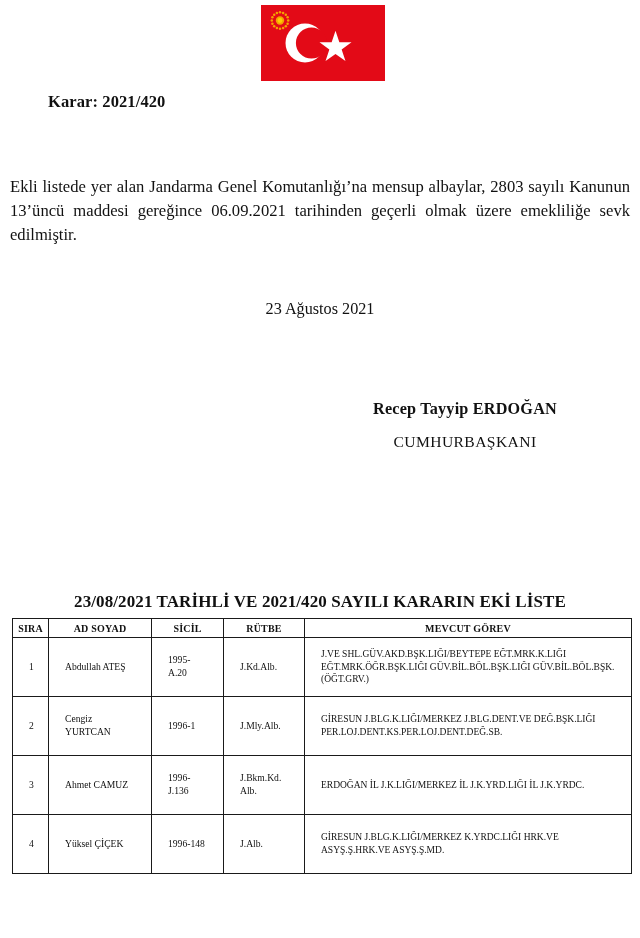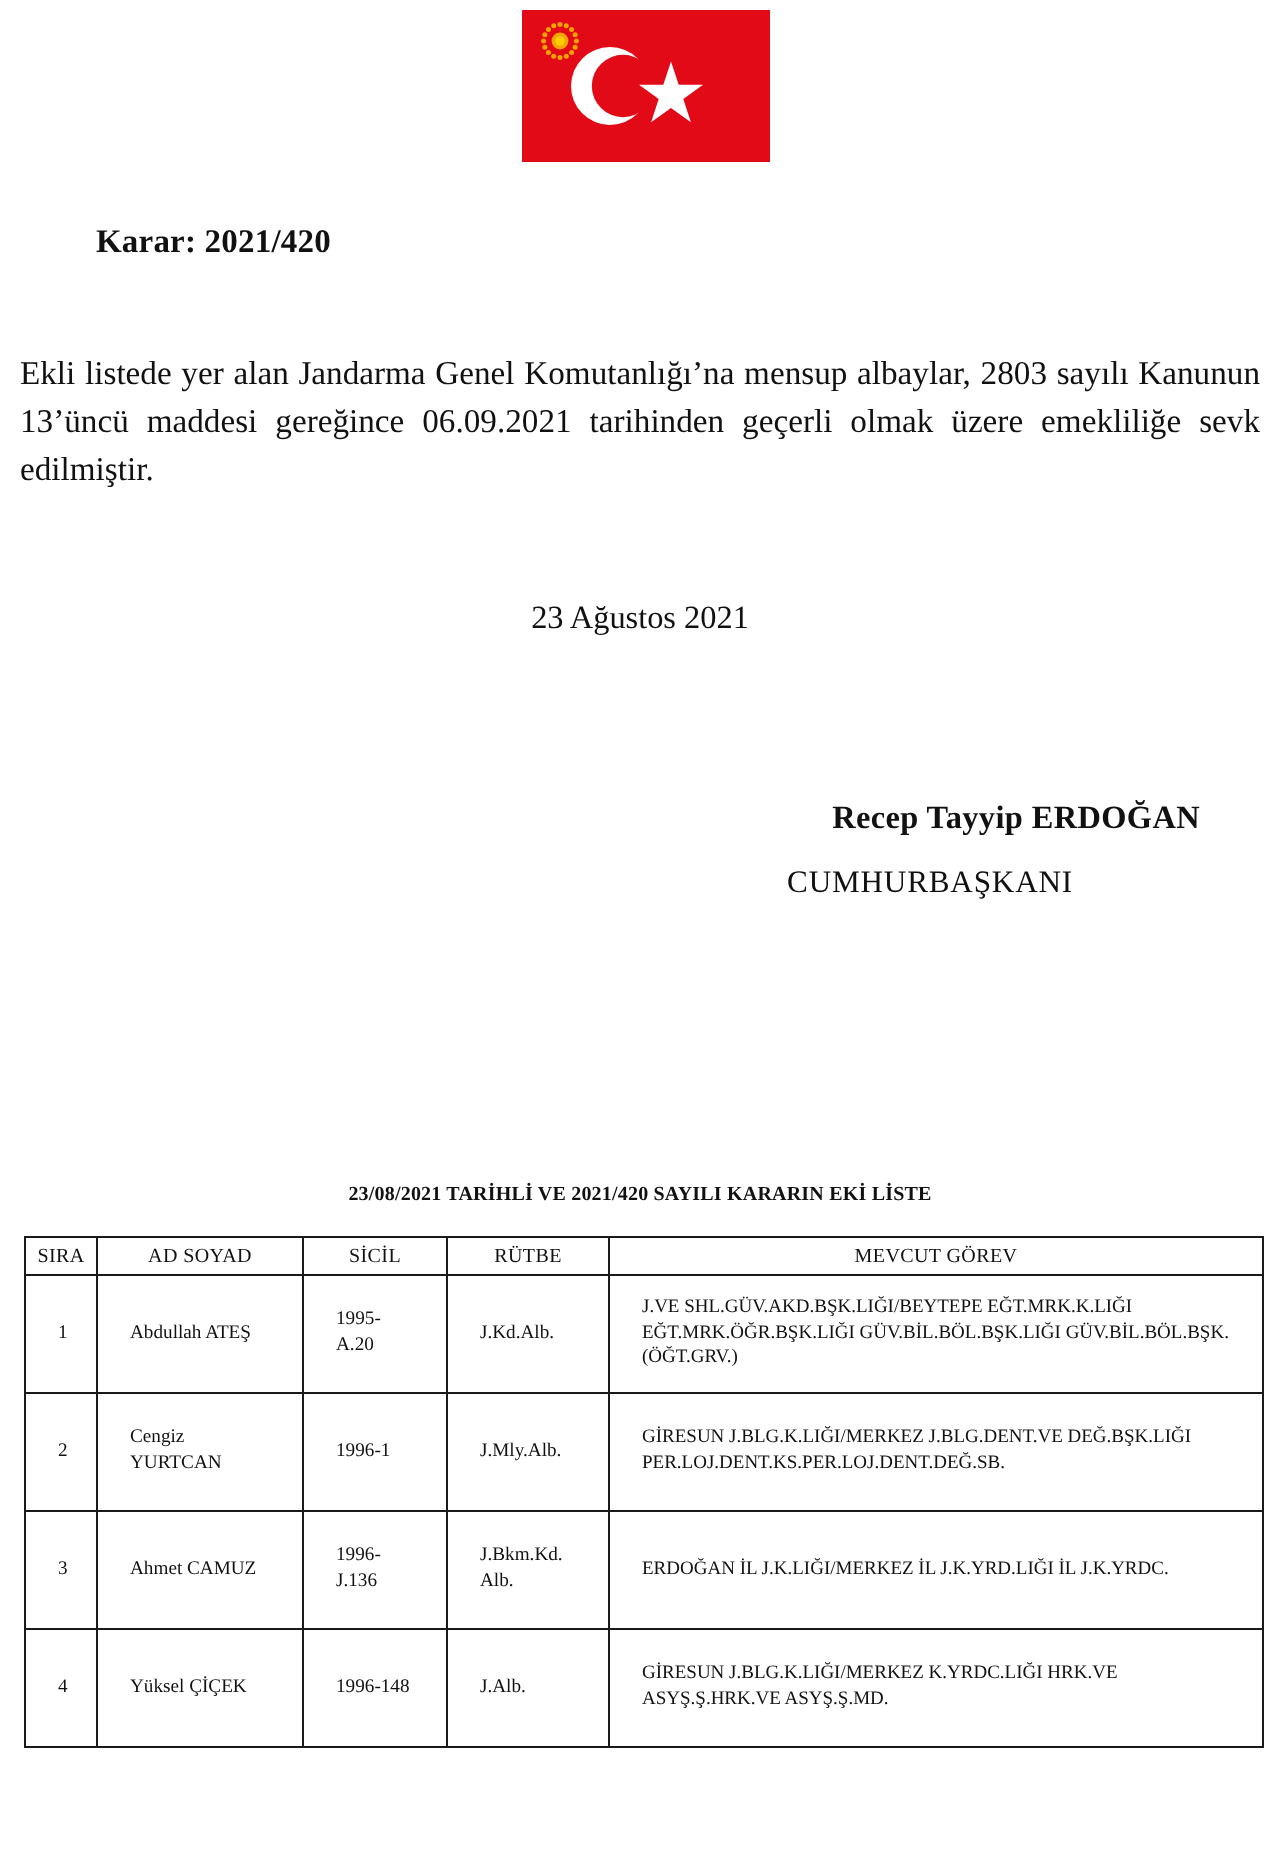--- a/index.html
+++ b/index.html
@@ -39,21 +39,21 @@
     line-height: 1.32;
     text-decoration: underline;
     text-underline-offset: 2px;
     letter-spacing: 0.1px;
     white-space: nowrap;
   }
   .decision-no {
     font-size: 16.5px;
     font-weight: bold;
     line-height: 1.32;
-    margin-top: 20px;
+    margin-top: 1px;
     letter-spacing: 0.1px;
     white-space: nowrap;
   }
 
   
   .body-par {
     position: absolute;
     left: 10px;
     top: 158px;
     width: 620px;
@@ -79,37 +79,36 @@
     left: 330px;
     top: 400px;
     width: 270px;
     text-align: center;
   }
   .sign-name {
     font-size: 16.2px;
     font-weight: bold;
     letter-spacing: 0.2px;
     white-space: nowrap;
-    text-align: right;
   }
   .sign-title {
     font-size: 15.6px;
     margin-top: 14px;
     letter-spacing: 0.4px;
     white-space: nowrap;
   }
 
   
   .annex-title {
     position: absolute;
     left: 0;
     top: 592px;
     width: 640px;
     text-align: center;
-    font-size: 10px;
+    font-size: 17px;
     font-weight: bold;
     letter-spacing: 0.1px;
   }
 
   
   .annex-table {
     position: absolute;
     left: 12px;
     top: 618px;
     width: 620px;
@@ -120,21 +119,21 @@
   .annex-table th,
   .annex-table td {
     border: 1px solid #1a1a1a;
     padding: 3px 16px;
     vertical-align: middle;
     word-wrap: break-word;
     overflow-wrap: break-word;
   }
   .annex-table thead th {
     text-align: center;
-    font-weight: normal;
+    font-weight: bold;
     font-size: 10px;
     letter-spacing: 0.2px;
     height: 14px;
     padding: 2px 3px;
   }
   .annex-table tbody td {
     text-align: left;
     vertical-align: middle;
     line-height: 1.34;
   }

